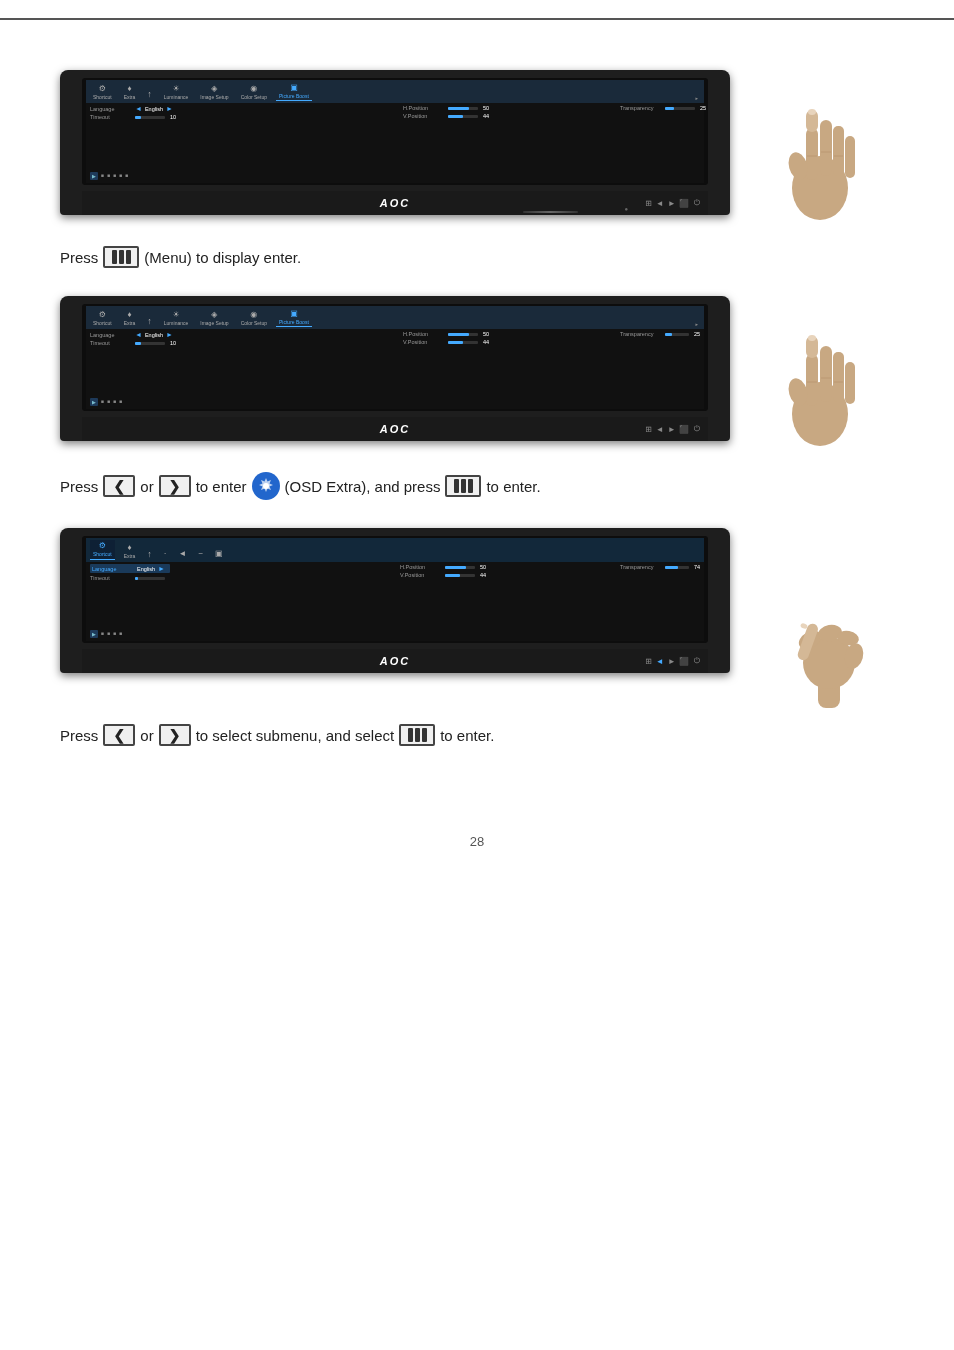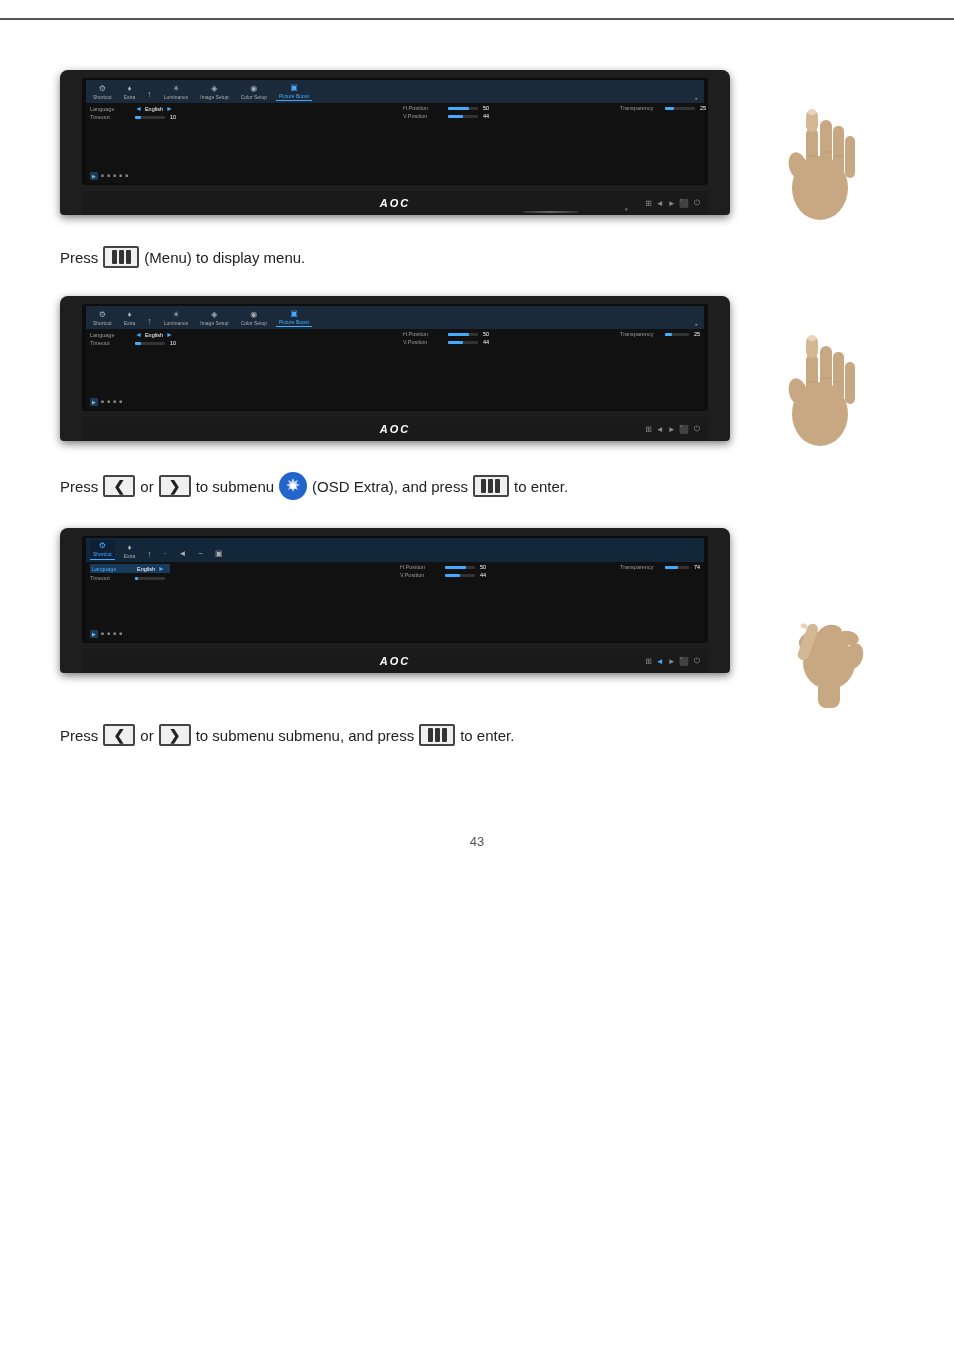--- a/index.html
+++ b/index.html
@@ -414,21 +414,21 @@
     </div>
 
     <div class="instr-row" style="margin-top:6px;">
       <span>Press</span>
 
       <span class="menu-icon-box">
         <span class="menu-icon-bar"></span>
         <span class="menu-icon-bar"></span>
         <span class="menu-icon-bar"></span>
       </span>
-      <span>(Menu) to display menu.</span>
+      <span>(Menu) to display enter.</span>
     </div>
   </div>
 
   <div style="margin-top:28px;"></div>
 
   <div class="monitor-block">
     <div class="monitor-and-hand" style="height:170px; position:relative; width:840px;">
       <div class="monitor-frame">
         <div class="monitor-screen-area">
           <div class="osd-container">
@@ -542,21 +542,21 @@
           <ellipse cx="42" cy="14" rx="4" ry="3" fill="#e8d4bc"></ellipse>
         </svg>
       </div>
     </div>
 
     <div class="instr-row" style="margin-top:6px;">
       <span>Press</span>
       <span class="instr-icon-box" style="font-size:14px; font-weight:bold;">❮</span>
       <span>or</span>
       <span class="instr-icon-box" style="font-size:14px; font-weight:bold;">❯</span>
-      <span>to submenu</span>
+      <span>to enter</span>
 
       <span class="gear-icon-inline">
         <svg width="20" height="20" viewBox="0 0 20 20" xmlns="http://www.w3.org/2000/svg">
           <circle cx="10" cy="10" r="3" fill="#fff"></circle>
           <path d="M10 2 L11.5 5.5 L15 4 L13.5 7.5 L17 9 L13.5 10.5 L15 14 L11.5 12.5 L10 16 L8.5 12.5 L5 14 L6.5 10.5 L3 9 L6.5 7.5 L5 4 L8.5 5.5 Z" fill="#fff" opacity="0.7"></path>
         </svg>
       </span>
       <span>(OSD Extra), and press</span>
       <span class="menu-icon-box">
         <span class="menu-icon-bar"></span>
@@ -686,25 +686,25 @@
           <ellipse cx="74" cy="88" rx="9" ry="13" fill="#c8a882" transform="rotate(15 74 88)"></ellipse>
         </svg>
       </div>
     </div>
 
     <div class="instr-row" style="margin-top:6px;">
       <span>Press</span>
       <span class="instr-icon-box" style="font-size:14px; font-weight:bold;">❮</span>
       <span>or</span>
       <span class="instr-icon-box" style="font-size:14px; font-weight:bold;">❯</span>
-      <span>to submenu submenu, and press</span>
+      <span>to select submenu, and select</span>
       <span class="menu-icon-box">
         <span class="menu-icon-bar"></span>
         <span class="menu-icon-bar"></span>
         <span class="menu-icon-bar"></span>
       </span>
       <span>to enter.</span>
     </div>
   </div>
 
 </div>
 
-<div class="page-number">43</div>
+<div class="page-number">28</div>
 
 </body></html>

